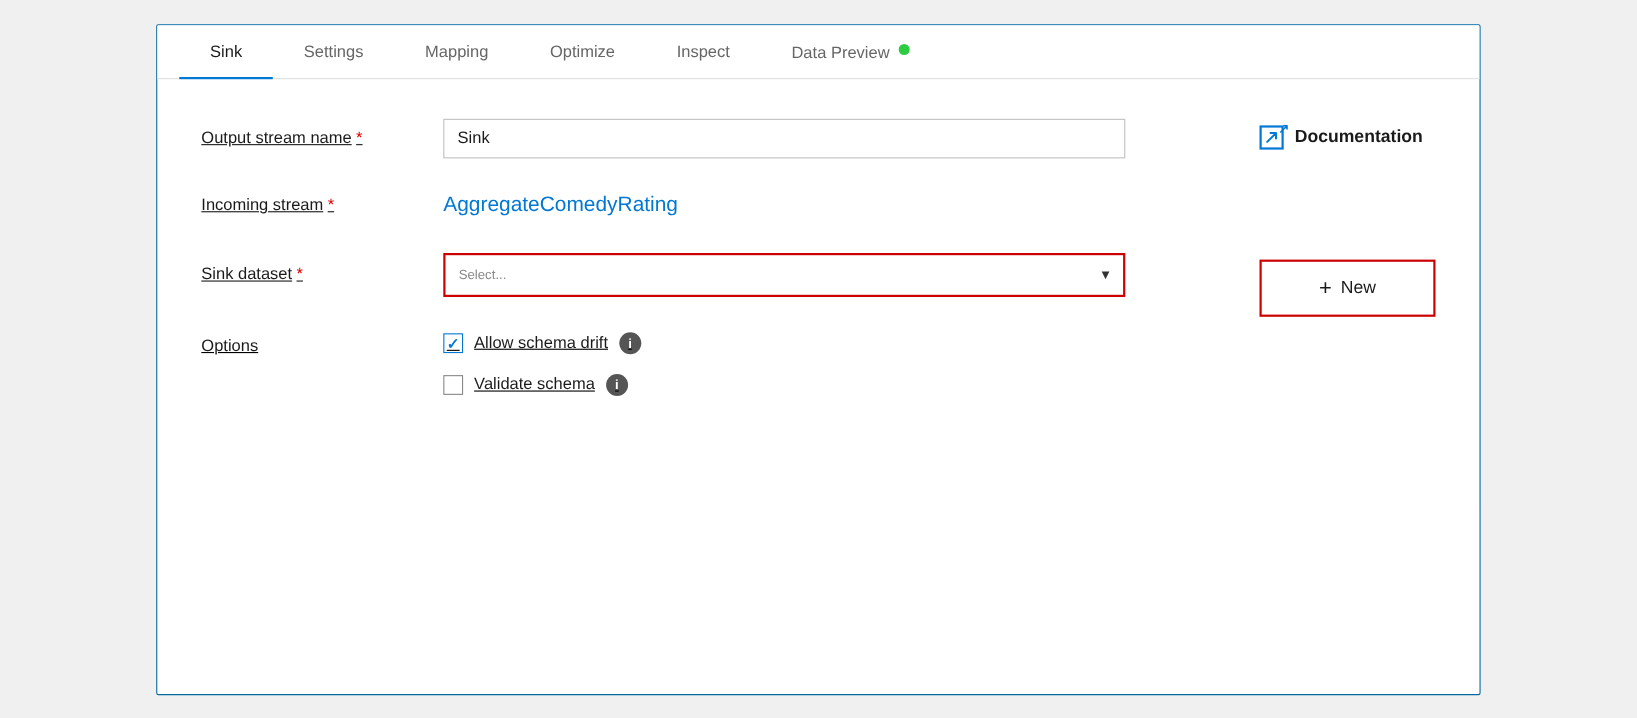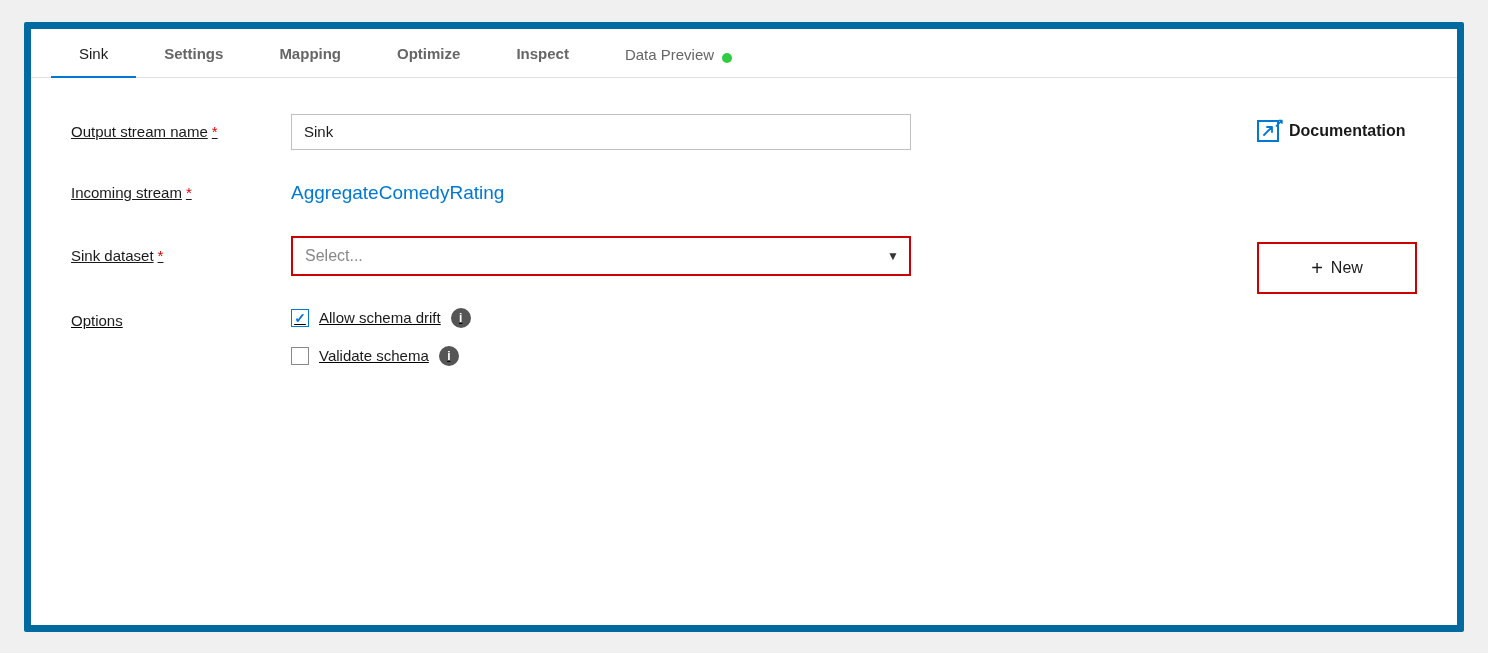--- a/index.html
+++ b/index.html
@@ -7,52 +7,51 @@
       font-family: 'Segoe UI', Arial, sans-serif;
       background: #f0f0f0;
       display: flex;
       align-items: center;
       justify-content: center;
       min-height: 100vh;
       padding: 20px;
     }
     .container {
       background: #ffffff;
-      border: 7px solid #0369a1;
-      width: 1440px;
+      border: 1px solid #0369a1;
+      width: 1204px;
       min-height: 610px;
       border-radius: 2px;
       overflow: hidden;
     }
     
     .tabs {
       display: flex;
       align-items: flex-end;
       border-bottom: 1px solid #e0e0e0;
       padding: 0 20px;
       background: #ffffff;
     }
     .tab {
       padding: 16px 28px 14px 28px;
       font-size: 15px;
       color: #666;
       cursor: pointer;
       border-bottom: 2px solid transparent;
       margin-bottom: -1px;
       white-space: nowrap;
-      font-weight: bold;
     }
     .tab.active {
       color: #1a1a1a;
       border-bottom: 2px solid #0078d4;
       font-weight: 500;
     }
     .tab-data-preview {
       display: flex;
-      align-items: flex-end;
+      align-items: flex-start;
       gap: 8px;
       padding: 16px 28px 14px 28px;
       font-size: 15px;
       color: #666;
       cursor: pointer;
     }
     .green-dot {
       width: 10px;
       height: 10px;
       border-radius: 50%;
@@ -107,21 +106,21 @@
       text-decoration: none;
       cursor: pointer;
     }
     .select-wrapper {
       position: relative;
       width: 100%;
     }
     .select-dropdown {
       width: 100%;
       padding: 8px 40px 8px 12px;
-      font-size: 16px;
+      font-size: 12px;
       border: 2px solid #cc0000;
       color: #888;
       outline: none;
       height: 40px;
       appearance: none;
       background: white;
       cursor: pointer;
     }
     .select-arrow {
       position: absolute;

